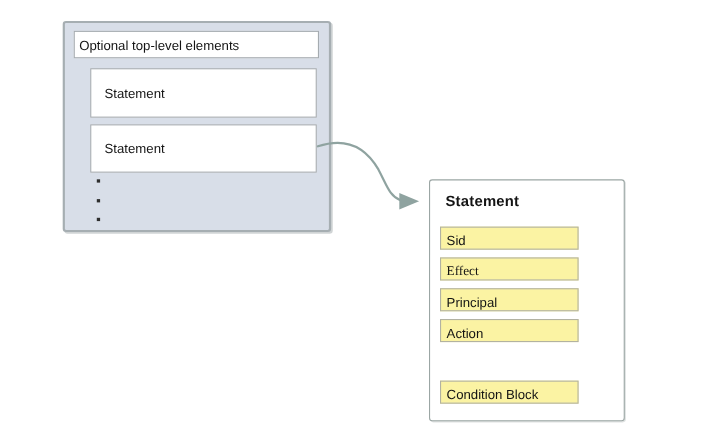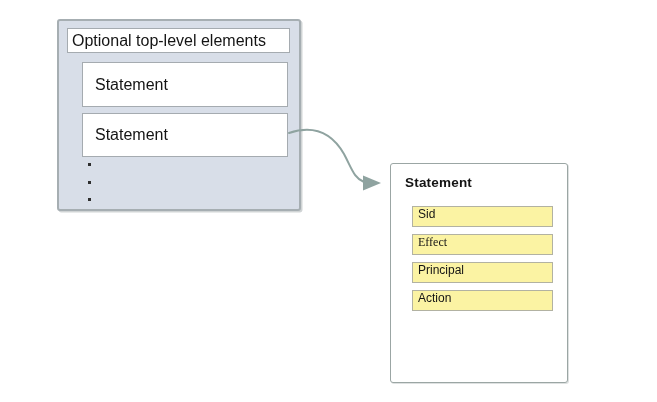--- a/index.html
+++ b/index.html
@@ -22,21 +22,21 @@
     border-radius:3px;
     box-shadow:1.5px 1.5px 0 rgba(150,160,162,0.45);
   }
   .white-box{
     position:absolute;
     box-sizing:border-box;
     background:#ffffff;
     border:1px solid #A5ABB0;
     display:flex;
     align-items:center;
-    font-size:16px;
+    font-size:12px;
   }
   .optional-box{
     left:67px;top:28px;width:223px;height:25px;
     padding-left:4px;
   }
   .stmt-box{left:82px;width:206px;padding-left:12px;}
   .stmt-box-1{top:62px;height:45px;}
   .stmt-box-2{top:113px;height:44px;}
   .dot{
     position:absolute;
@@ -60,27 +60,27 @@
   }
   .detail-title{
     position:absolute;
     left:405px;top:175px;
     font-size:13.5px;
     font-weight:bold;
     letter-spacing:0.2px;
   }
   .element-box{
     position:absolute;
-    left:412px;
-    width:141px;height:21px;
+    left:400px;
+    width:126px;height:21px;
     box-sizing:border-box;
     background:#FBF3A3;
     border:1px solid #B2B2A2;
     display:flex;
-    align-items:flex-start;
+    align-items:flex-end;
     padding-left:5px;
     font-size:12px;
   }
   .el-0{top:206px;}
   .el-1{top:234px;font-family:Liberation Serif, serif;}
   .el-2{top:262px;}
   .el-3{top:290px;}
   .el-4{top:318px;}
   .el-5{top:346px;}
   .arrow-svg{
@@ -126,14 +126,17 @@
   </div>
   <div class="element-box el-1">
     <span>Effect</span>
   </div>
   <div class="element-box el-3">
     <span>Action</span>
   </div>
   <div class="element-box el-2">
     <span>Principal</span>
   </div>
+  <div class="element-box el-5">
+    <span>Condition Block</span>
+  </div>
 
 </div>
 
 </body></html>

